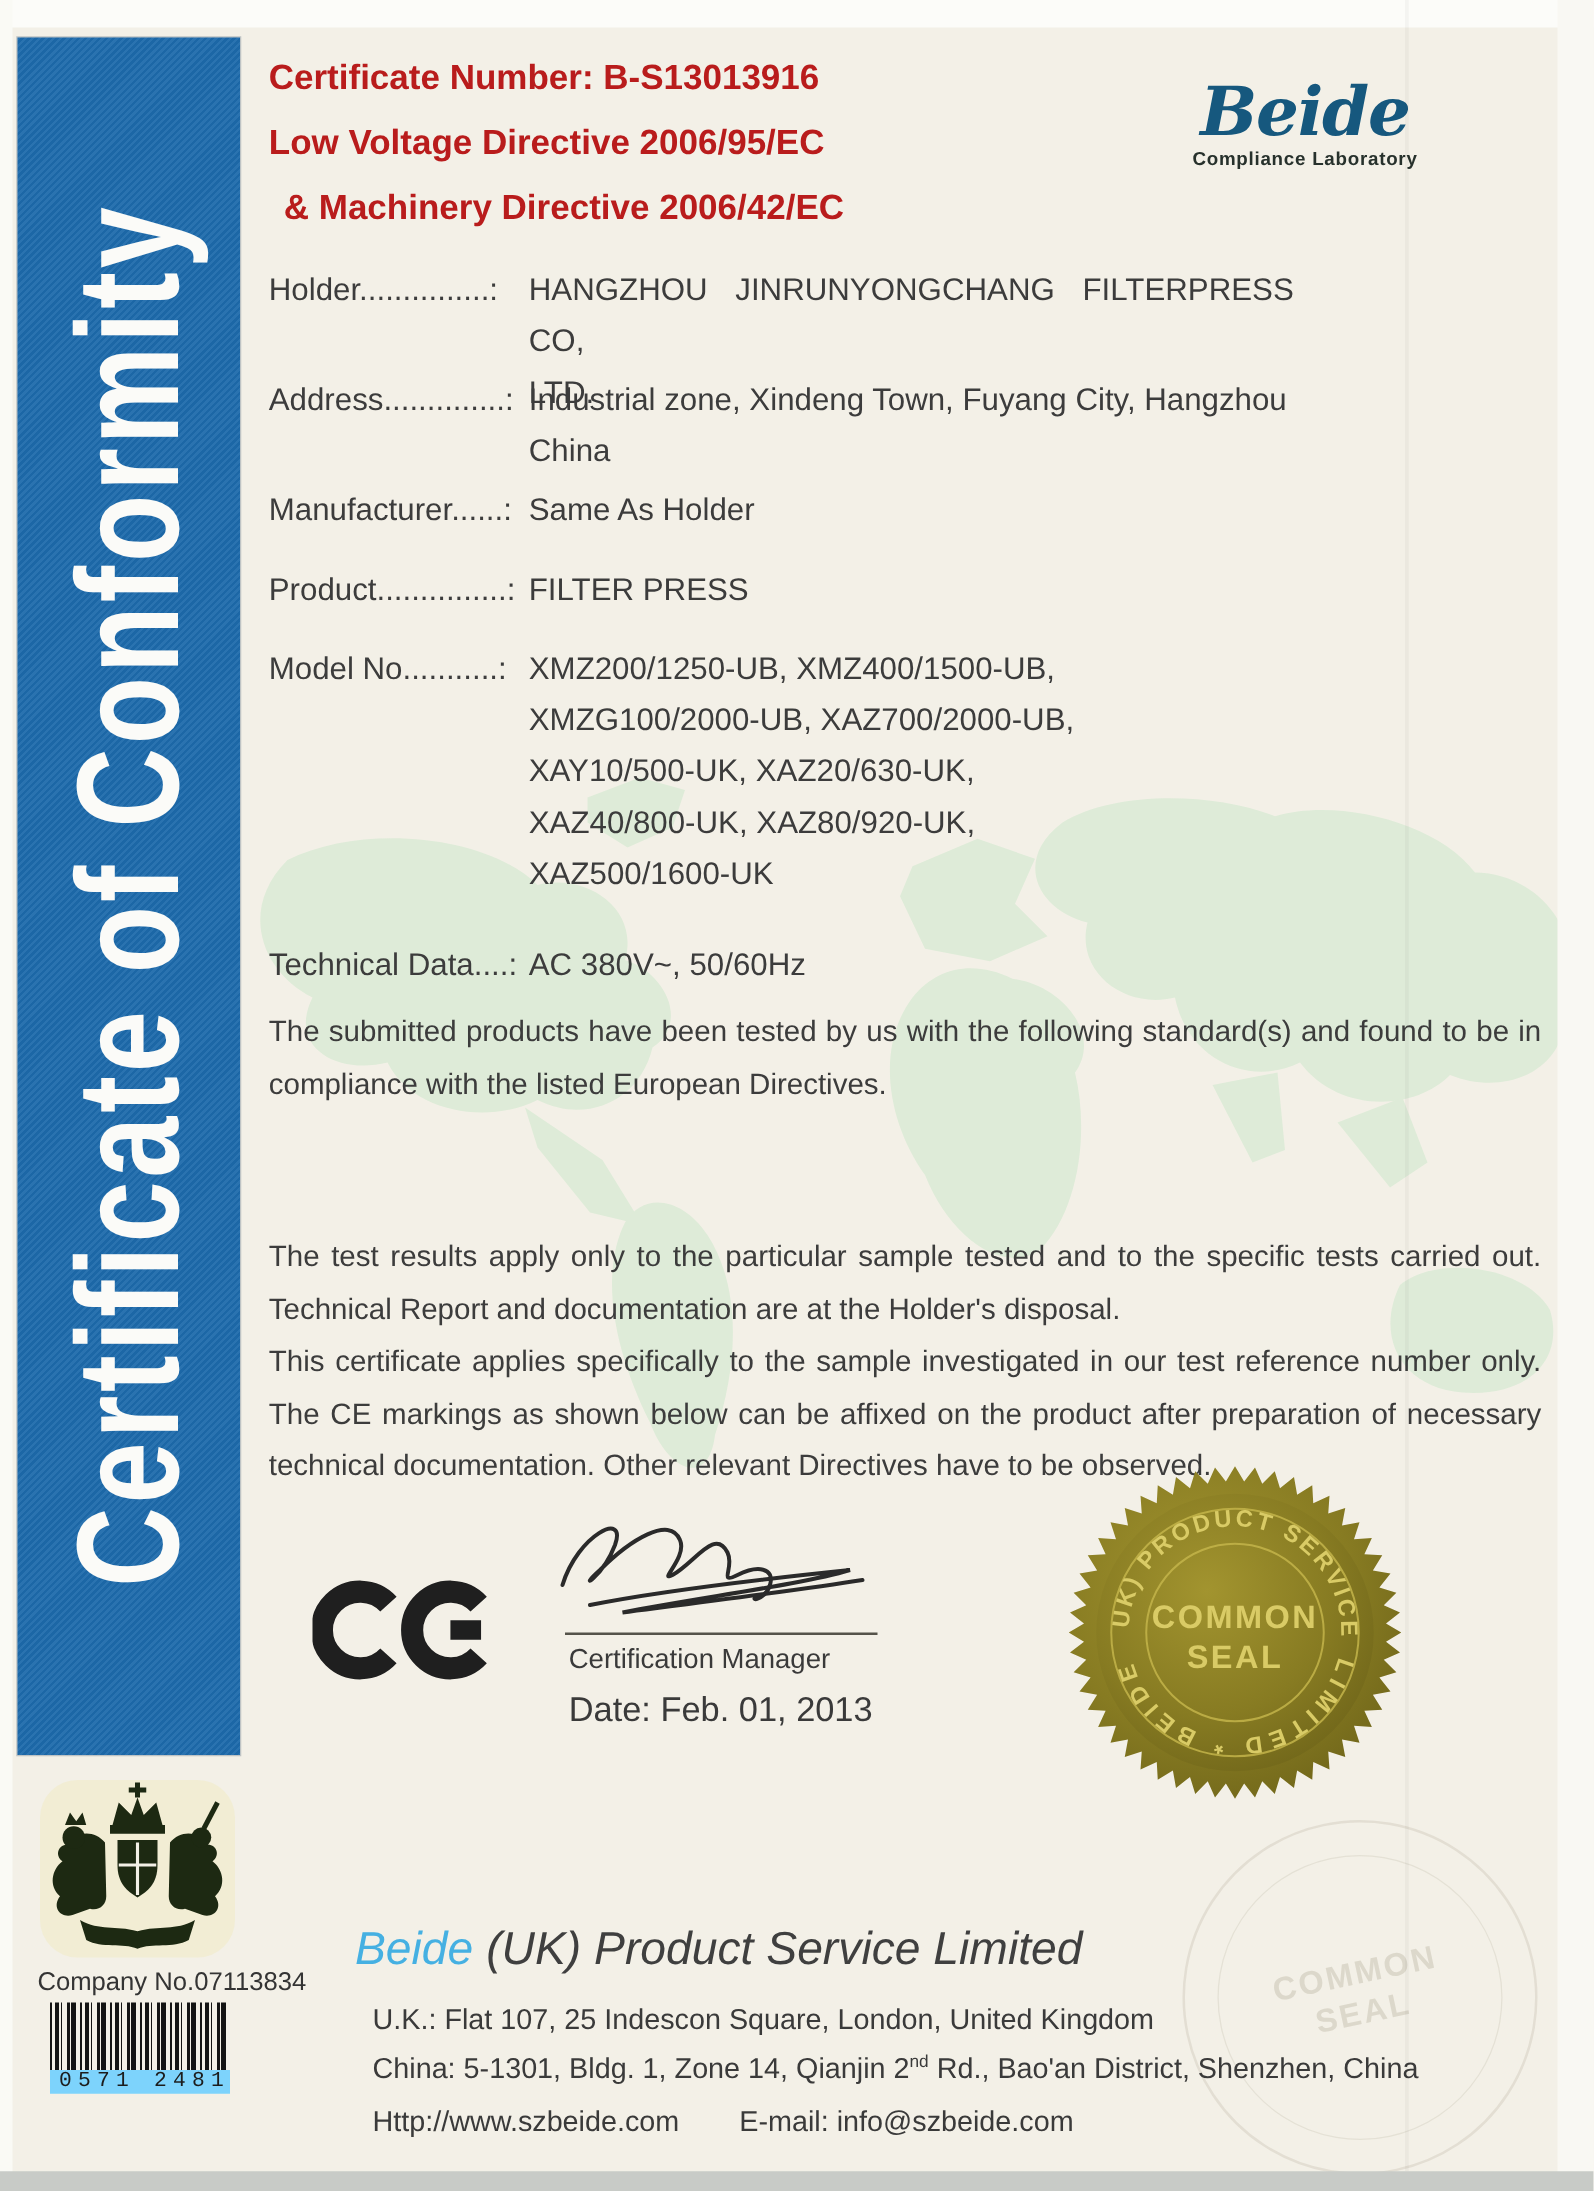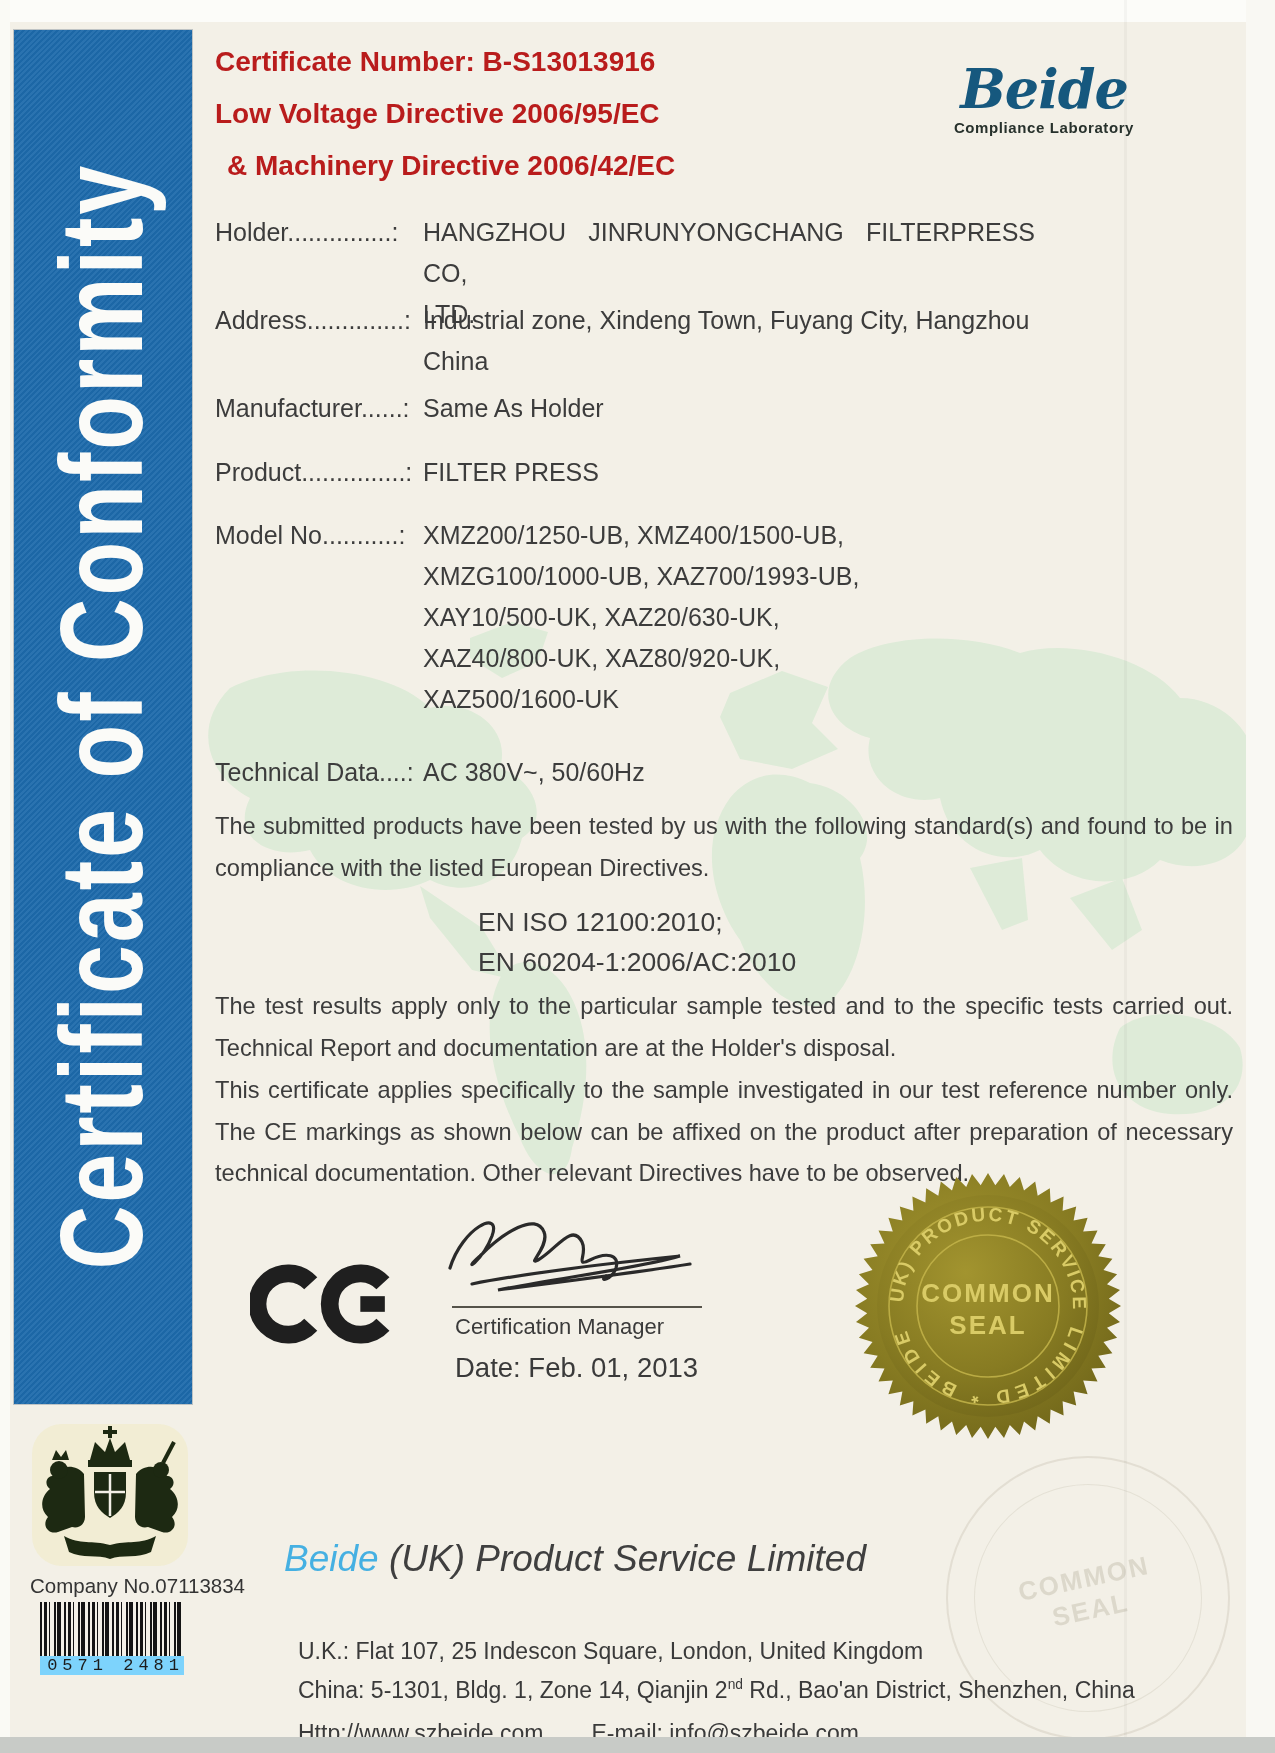--- a/index.html
+++ b/index.html
@@ -76,21 +76,21 @@
        #141414 0 2px,transparent 2px 4px,#141414 4px 7px,transparent 7px 9px,
        #141414 9px 10px,transparent 10px 14px,#141414 14px 16px,transparent 16px 17px,
        #141414 17px 21px,transparent 21px 24px);}
   .barcode-digits{position:absolute;left:40px;top:1656px;width:144px;text-align:right;
      font-family:"Liberation Mono",monospace;font-size:17px;letter-spacing:5px;color:#1c1c1c;
      background:#7dd3fc;}
 
   
   .f-title{position:absolute;left:284px;top:1538px;font-size:37px;color:#3f3f3f;font-style:italic;}
   .f-brand{color:#45b0e2;}
-  .f-line{position:absolute;left:298px;font-size:23px;color:#3a3a3a;margin-top:36px;}
+  .f-line{position:absolute;left:298px;font-size:23px;color:#3a3a3a;}
   .fl1{top:1602px;}.fl2{top:1641px;}.fl3{top:1684px;display:flex;gap:48px;}
   sup{font-size:.6em;vertical-align:super;}
 </style>
 </head>
 <body>
 
 <div class="page">
 
   <svg class="map" width="1105" height="650" viewBox="0 0 1105 650">
     <g fill="#cde8cc" stroke="none">
@@ -143,37 +143,35 @@
       <div class="field-row fr3">
         <div class="field-label">Product...............:</div>
         <div class="field-value">
           <div>FILTER PRESS</div>
         </div>
       </div>
       <div class="field-row fr4">
         <div class="field-label">Model No...........:</div>
         <div class="field-value">
           <div>XMZ200/1250-UB, XMZ400/1500-UB,</div>
-          <div>XMZG100/1000-UB, XAZ700/1993-UB,</div>
+          <div>XMZG100/2000-UB, XAZ700/2000-UB,</div>
           <div>XAY10/500-UK, XAZ20/630-UK,</div>
           <div>XAZ40/800-UK, XAZ80/920-UK,</div>
           <div>XAZ500/1600-UK</div>
         </div>
       </div>
       <div class="field-row fr5">
         <div class="field-label">Technical Data....:</div>
         <div class="field-value">
           <div>AC 380V~, 50/60Hz</div>
         </div>
       </div>
     </div>
 
   <div class="para p-intro">The submitted products have been tested by us with the following standard(s) and found to be in compliance with the listed European Directives.</div>
-  <div class="standards">EN ISO 12100:2010;
-EN 60204-1:2006/AC:2010</div>
   <div class="para p-note1">The test results apply only to the particular sample tested and to the specific tests carried out. Technical Report and documentation are at the Holder's disposal.</div>
   <div class="para p-note2">This certificate applies specifically to the sample investigated in our test reference number only. The CE markings as shown below can be affixed on the product after preparation of necessary technical documentation. Other relevant Directives have to be observed.</div>
 
   <svg class="ce" width="158" height="122" viewBox="0 0 232 120">
     <g fill="none" stroke="#1f1f1f" stroke-width="26">
       <path d="M 89.2,29.6 A 45,45 0 1 0 89.2,90.4"></path>
       <path d="M 195.2,29.6 A 45,45 0 1 0 195.2,90.4"></path>
       <line x1="162" y1="60" x2="198" y2="60" stroke-width="23"></line>
     </g>
   </svg>

